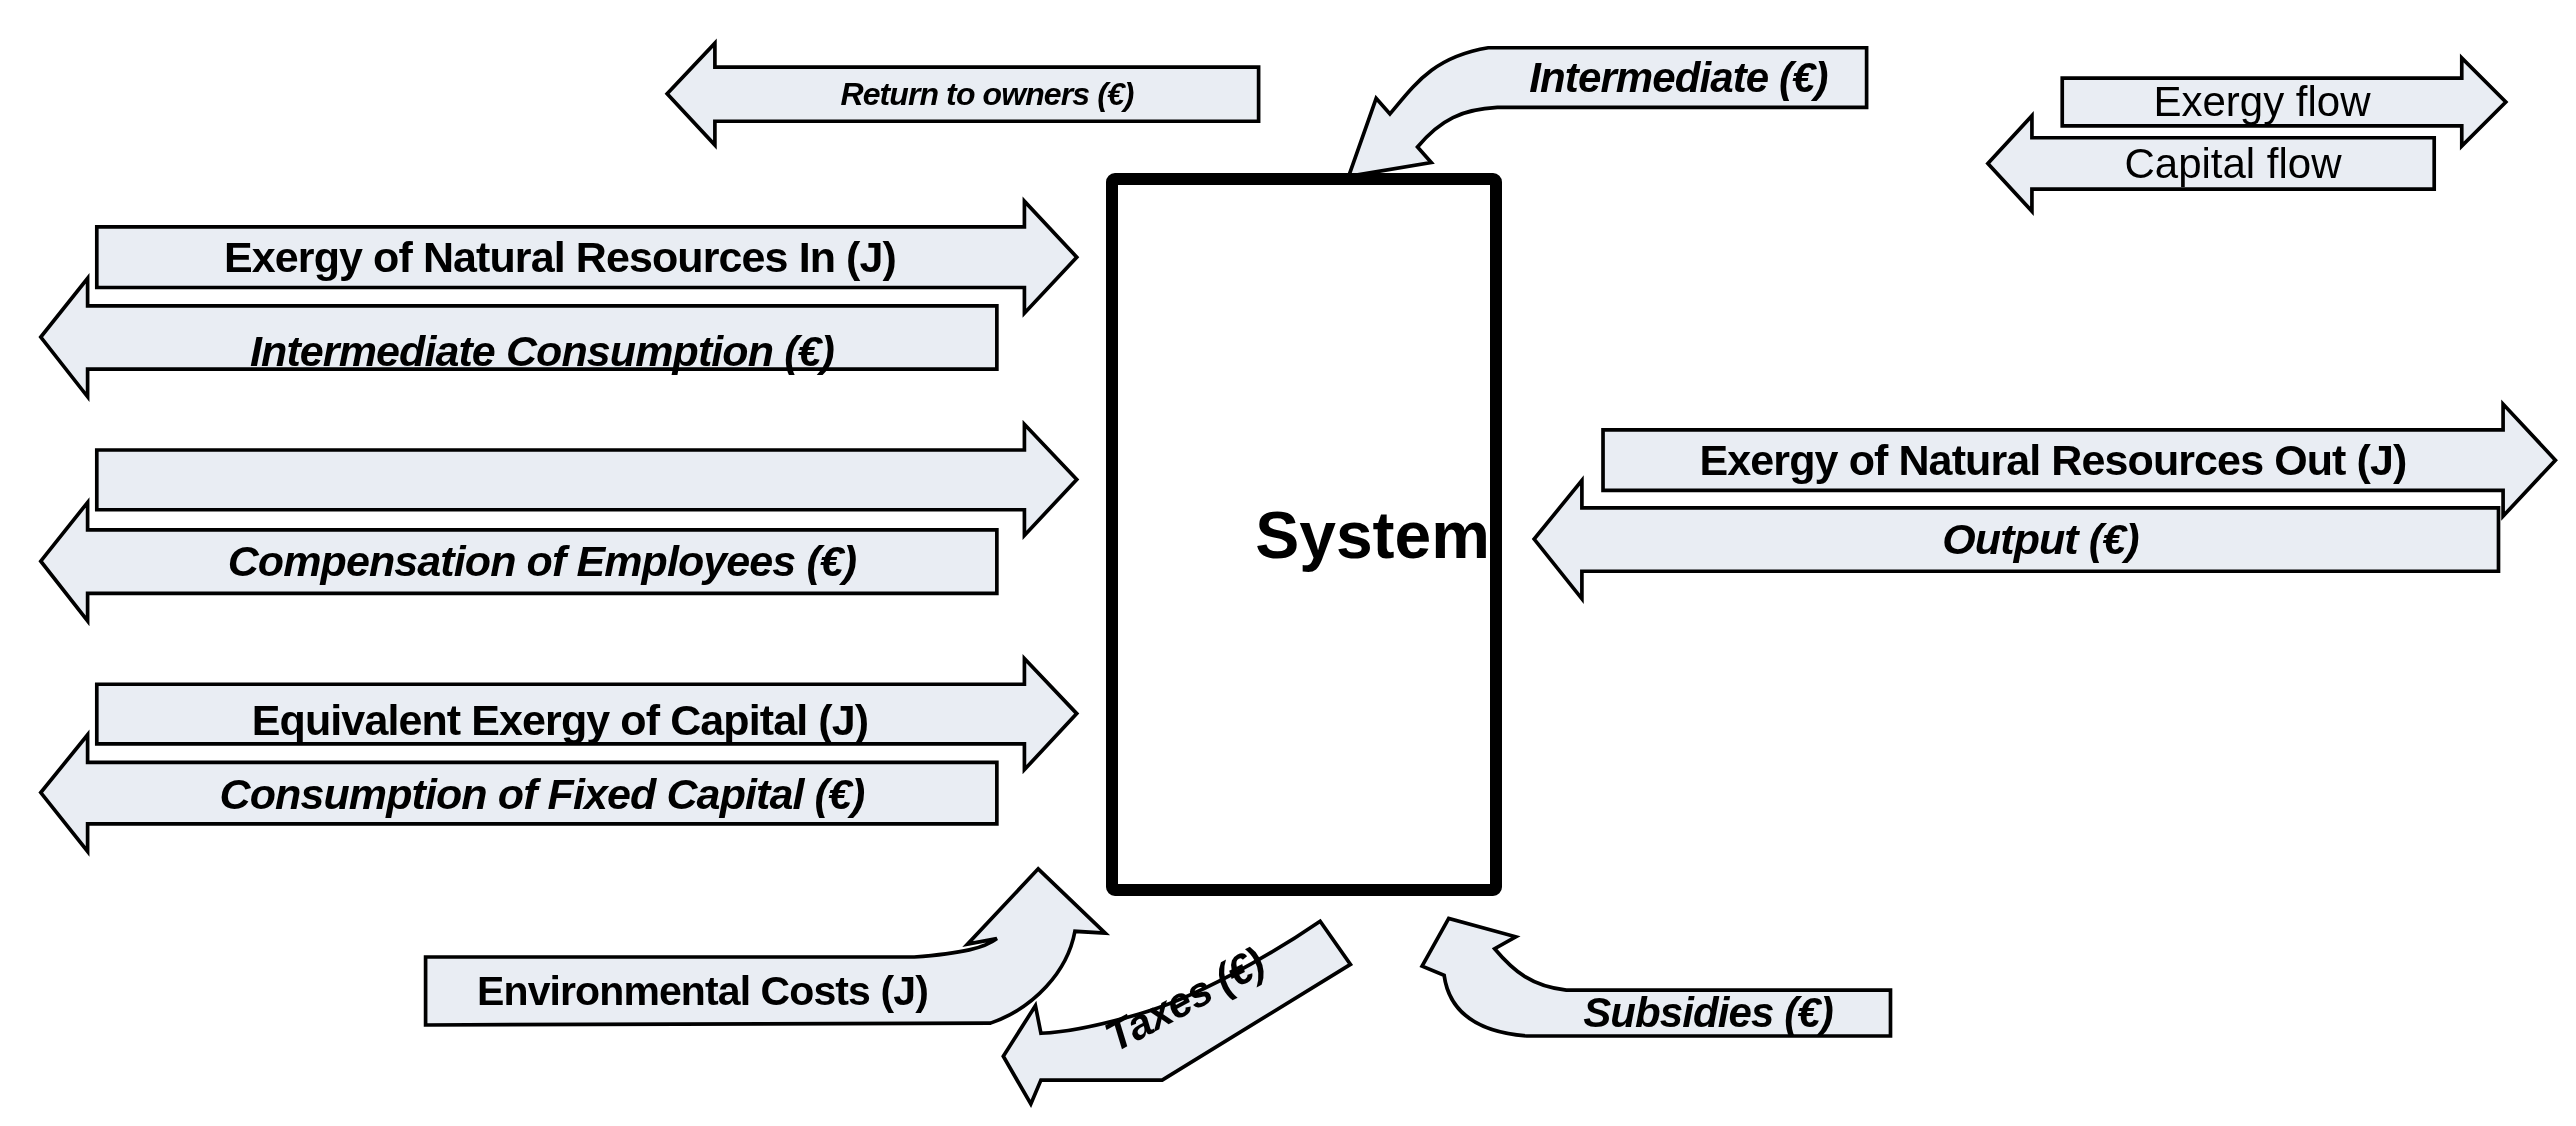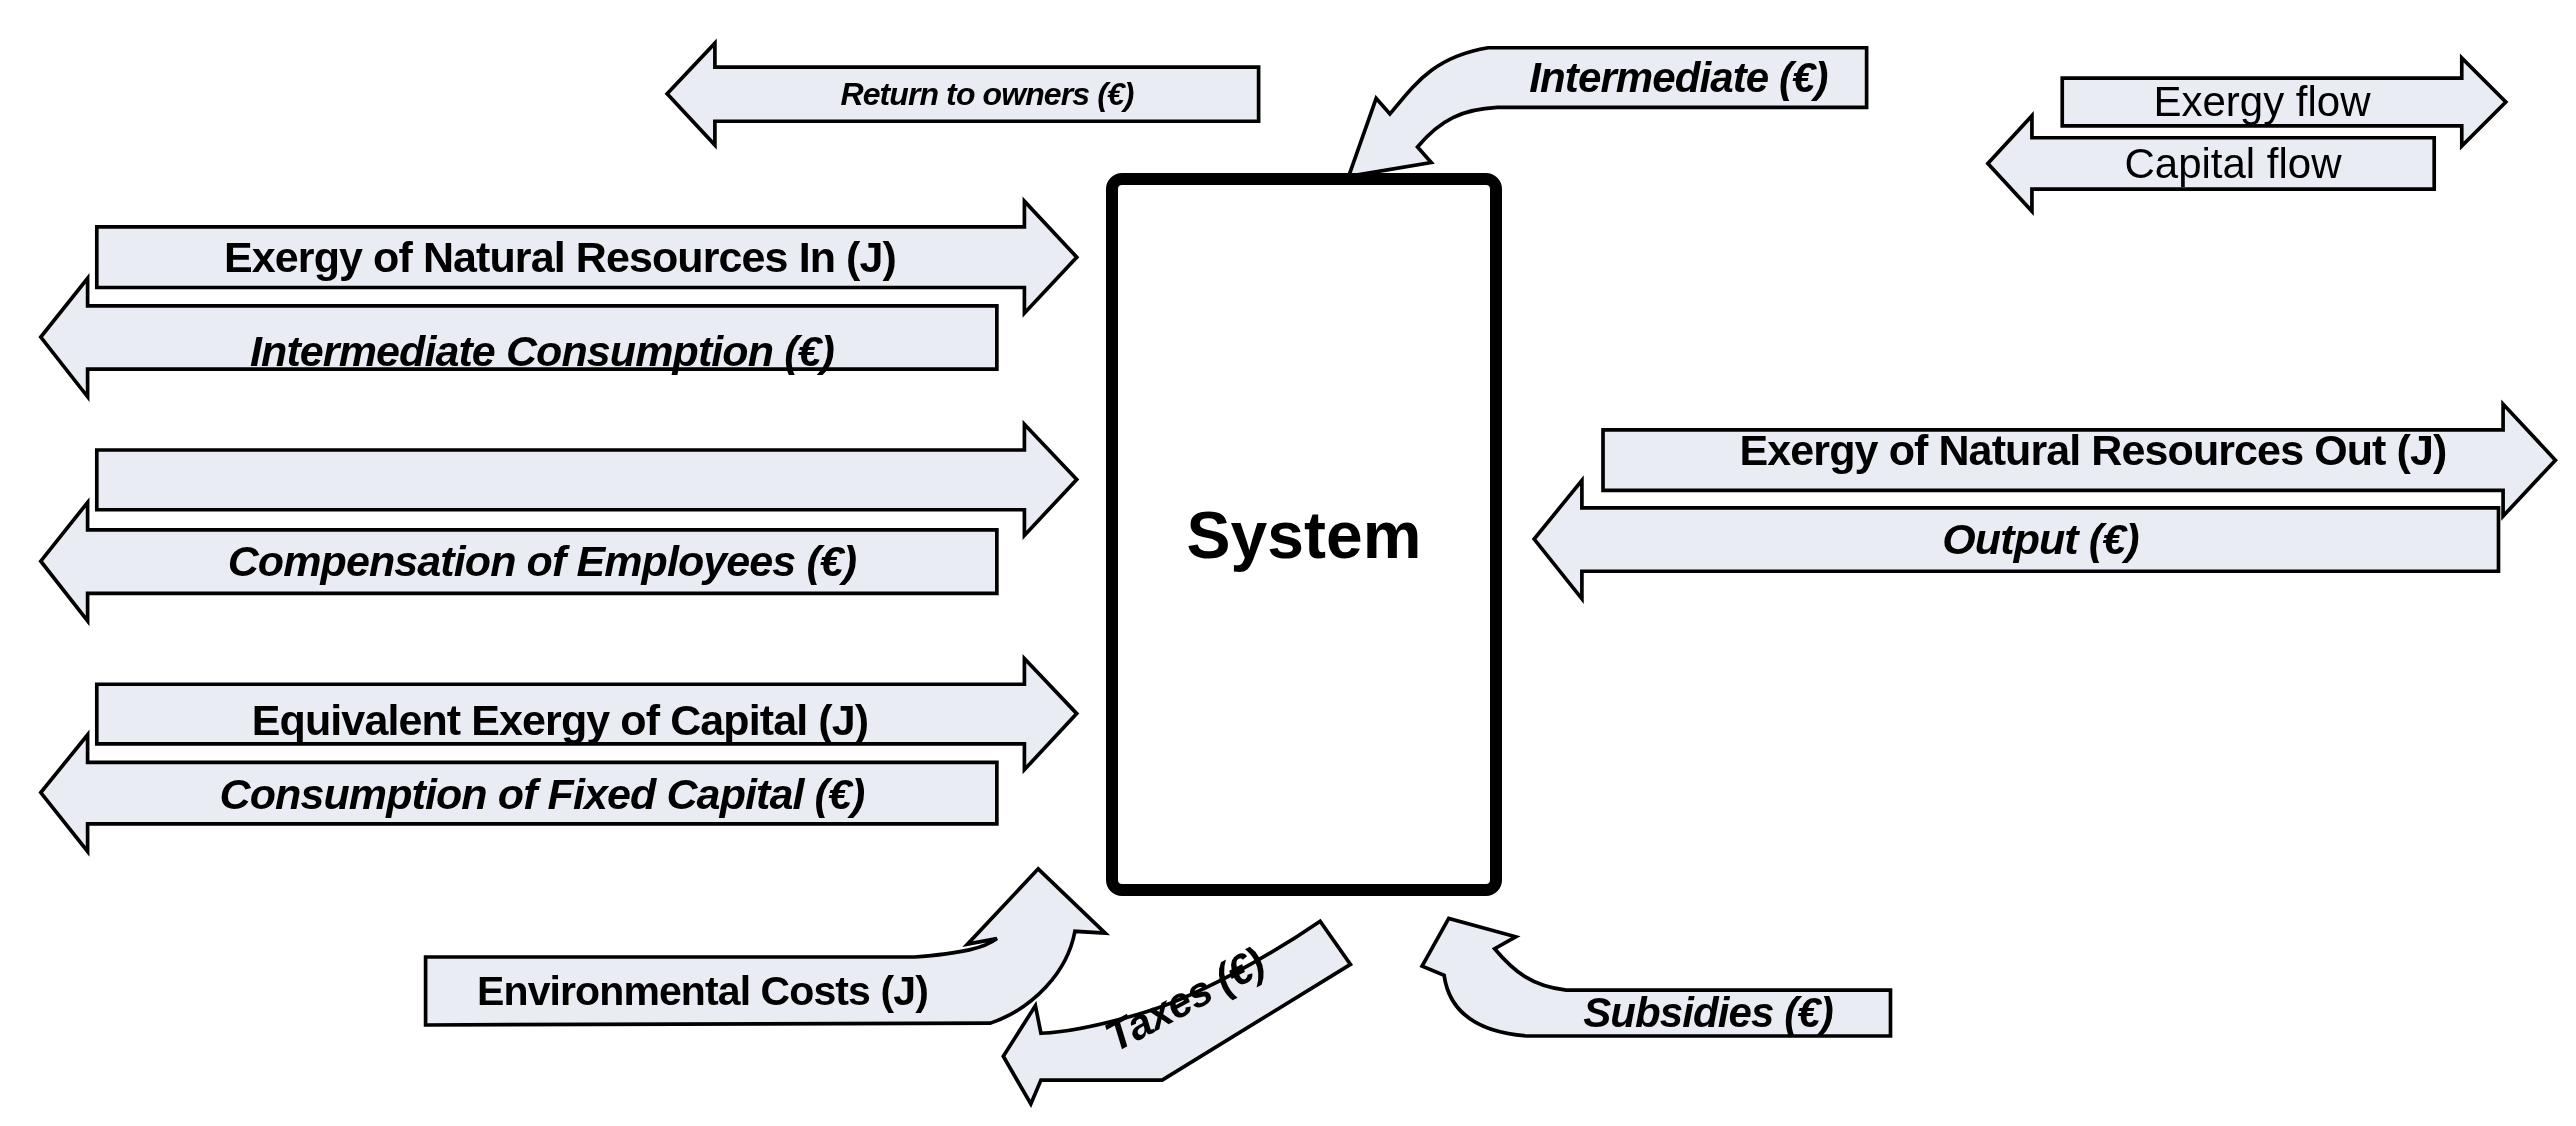--- a/index.html
+++ b/index.html
@@ -15,23 +15,23 @@
     position:absolute;
     display:flex;align-items:center;justify-content:center;
     color:#000;text-align:center;white-space:nowrap;
     font-weight:bold;font-size:43px;letter-spacing:-0.9px;
     line-height:1;
   }
   .euro{font-style:italic;}
   .plain{font-weight:normal;font-size:42px;letter-spacing:0;}
   .system-box{
     position:absolute;left:1106px;top:173px;width:396px;height:723px;
-    border:12px solid #000;border-radius:16px;background:#ffffff;
+    border:12px solid #000;border-radius:9px;background:#ffffff;
     box-sizing:border-box;
-    display:flex;align-items:center;justify-content:center;
+    display:flex;align-items:center;justify-content:flex-end;
   }
   .system-label{font-weight:bold;font-size:66px;color:#000;letter-spacing:0;}
   .taxes-label{transform:rotate(-28deg);transform-origin:center center;}
 </style>
 </head>
 <body>
 
 <div class="canvas">
 
   <svg class="arrow-svg" viewBox="0 0 2804 1226" xmlns="http://www.w3.org/2000/svg">
@@ -72,21 +72,21 @@
 
   <div class="flow-label euro" style="left:87px;top:320px;width:910px;height:63px;">Intermediate Consumption (€)</div>
 
 
   <div class="flow-label euro" style="left:87px;top:530px;width:910px;height:63px;">Compensation of Employees (€)</div>
 
   <div class="flow-label" style="left:96px;top:684px;width:928px;height:72px;">Equivalent Exergy of Capital (J)</div>
 
   <div class="flow-label euro" style="left:87px;top:763px;width:910px;height:62px;">Consumption of Fixed Capital (€)</div>
 
-  <div class="flow-label" style="left:1603px;top:420px;width:900px;height:61px;padding-left:40px;">Exergy of Natural Resources Out (J)</div>
+  <div class="flow-label" style="left:1603px;top:430px;width:900px;height:61px;">Exergy of Natural Resources Out (J)</div>
 
   <div class="flow-label euro" style="left:1582px;top:508px;width:917px;height:63px;">Output (€)</div>
 
   <div class="flow-label" style="left:425px;top:957px;width:555px;height:68px;font-size:41px;">Environmental Costs (J)</div>
 
   <div class="flow-label euro taxes-label" style="left:1001px;top:972px;width:367px;height:55px;font-size:42px;">Taxes (€)</div>
 
   <div class="flow-label euro" style="left:1525px;top:990px;width:366px;height:46px;font-size:42px;">Subsidies (€)</div>
 
   <div class="flow-label plain" style="left:2062px;top:78px;width:400px;height:48px;">Exergy flow</div>

